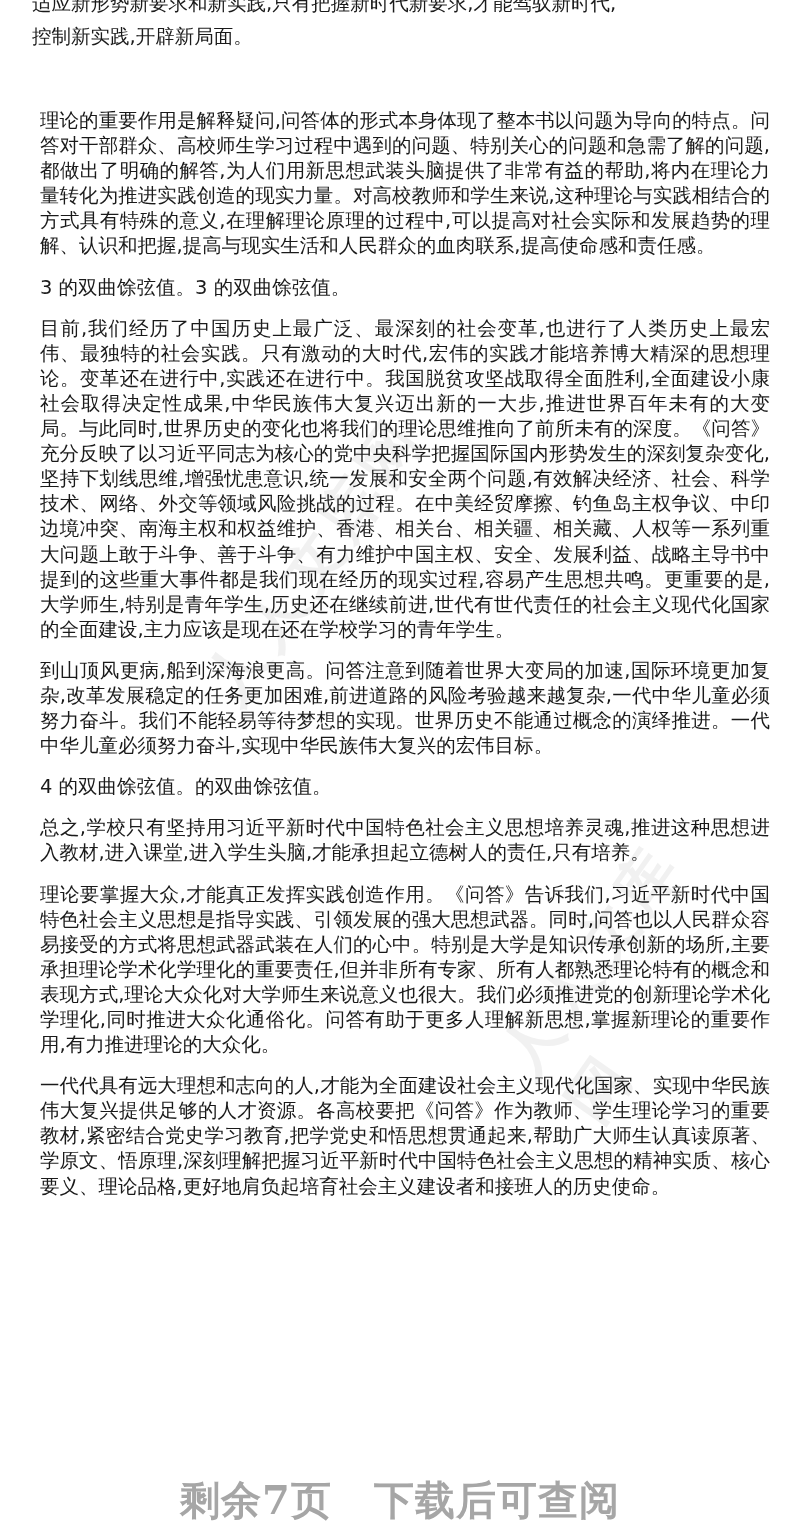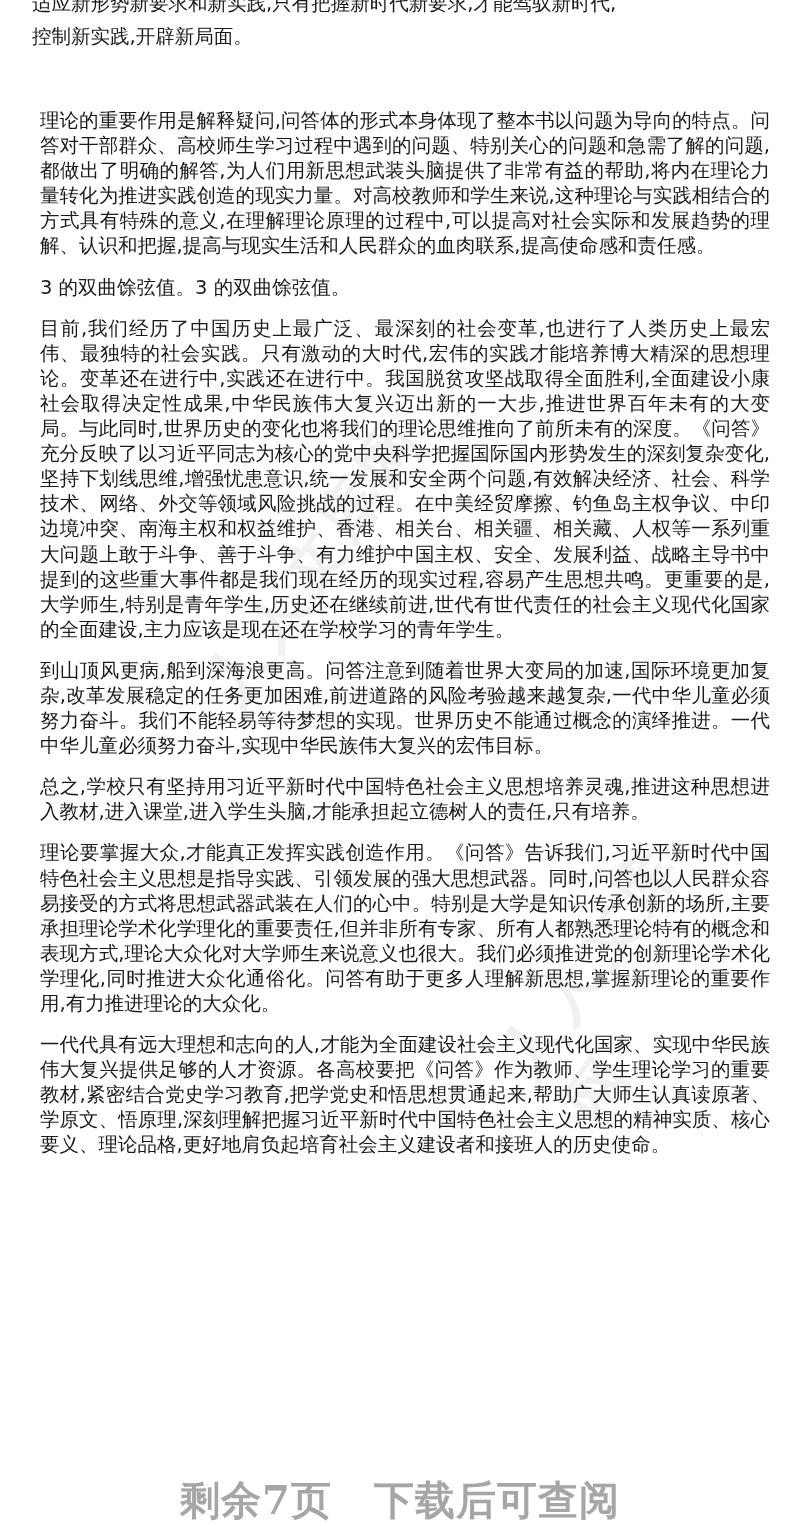--- a/index.html
+++ b/index.html
@@ -32,20 +32,21 @@
   <div class="clipped-top">
     <p>适应新形势新要求和新实践,只有把握新时代新要求,才能驾驭新时代,</p>
     <p>控制新实践,开辟新局面。</p>
   </div>
 
   <div class="body-text">
     <p>理论的重要作用是解释疑问,问答体的形式本身体现了整本书以问题为导向的特点。问答对干部群众、高校师生学习过程中遇到的问题、特别关心的问题和急需了解的问题,都做出了明确的解答,为人们用新思想武装头脑提供了非常有益的帮助,将内在理论力量转化为推进实践创造的现实力量。对高校教师和学生来说,这种理论与实践相结合的方式具有特殊的意义,在理解理论原理的过程中,可以提高对社会实际和发展趋势的理解、认识和把握,提高与现实生活和人民群众的血肉联系,提高使命感和责任感。</p>
     <p>3 的双曲馀弦值。3 的双曲馀弦值。</p>
     <p>目前,我们经历了中国历史上最广泛、最深刻的社会变革,也进行了人类历史上最宏伟、最独特的社会实践。只有激动的大时代,宏伟的实践才能培养博大精深的思想理论。变革还在进行中,实践还在进行中。我国脱贫攻坚战取得全面胜利,全面建设小康社会取得决定性成果,中华民族伟大复兴迈出新的一大步,推进世界百年未有的大变局。与此同时,世界历史的变化也将我们的理论思维推向了前所未有的深度。《问答》充分反映了以习近平同志为核心的党中央科学把握国际国内形势发生的深刻复杂变化,坚持下划线思维,增强忧患意识,统一发展和安全两个问题,有效解决经济、社会、科学技术、网络、外交等领域风险挑战的过程。在中美经贸摩擦、钓鱼岛主权争议、中印边境冲突、南海主权和权益维护、香港、相关台、相关疆、相关藏、人权等一系列重大问题上敢于斗争、善于斗争、有力维护中国主权、安全、发展利益、战略主导书中提到的这些重大事件都是我们现在经历的现实过程,容易产生思想共鸣。更重要的是,大学师生,特别是青年学生,历史还在继续前进,世代有世代责任的社会主义现代化国家的全面建设,主力应该是现在还在学校学习的青年学生。</p>
     <p>到山顶风更病,船到深海浪更高。问答注意到随着世界大变局的加速,国际环境更加复杂,改革发展稳定的任务更加困难,前进道路的风险考验越来越复杂,一代中华儿童必须努力奋斗。我们不能轻易等待梦想的实现。世界历史不能通过概念的演绎推进。一代中华儿童必须努力奋斗,实现中华民族伟大复兴的宏伟目标。</p>
+    <p>4 的双曲馀弦值。的双曲馀弦值。</p>
     <p>总之,学校只有坚持用习近平新时代中国特色社会主义思想培养灵魂,推进这种思想进入教材,进入课堂,进入学生头脑,才能承担起立德树人的责任,只有培养。</p>
     <p>理论要掌握大众,才能真正发挥实践创造作用。《问答》告诉我们,习近平新时代中国特色社会主义思想是指导实践、引领发展的强大思想武器。同时,问答也以人民群众容易接受的方式将思想武器武装在人们的心中。特别是大学是知识传承创新的场所,主要承担理论学术化学理化的重要责任,但并非所有专家、所有人都熟悉理论特有的概念和表现方式,理论大众化对大学师生来说意义也很大。我们必须推进党的创新理论学术化学理化,同时推进大众化通俗化。问答有助于更多人理解新思想,掌握新理论的重要作用,有力推进理论的大众化。</p>
     <p>一代代具有远大理想和志向的人,才能为全面建设社会主义现代化国家、实现中华民族伟大复兴提供足够的人才资源。各高校要把《问答》作为教师、学生理论学习的重要教材,紧密结合党史学习教育,把学党史和悟思想贯通起来,帮助广大师生认真读原著、学原文、悟原理,深刻理解把握习近平新时代中国特色社会主义思想的精神实质、核心要义、理论品格,更好地肩负起培育社会主义建设者和接班人的历史使命。</p>
   </div>
 
   <div class="banner">
     <span>剩余7页</span><span class="gap"></span><span>下载后可查阅</span>
   </div>
 
 </div>

